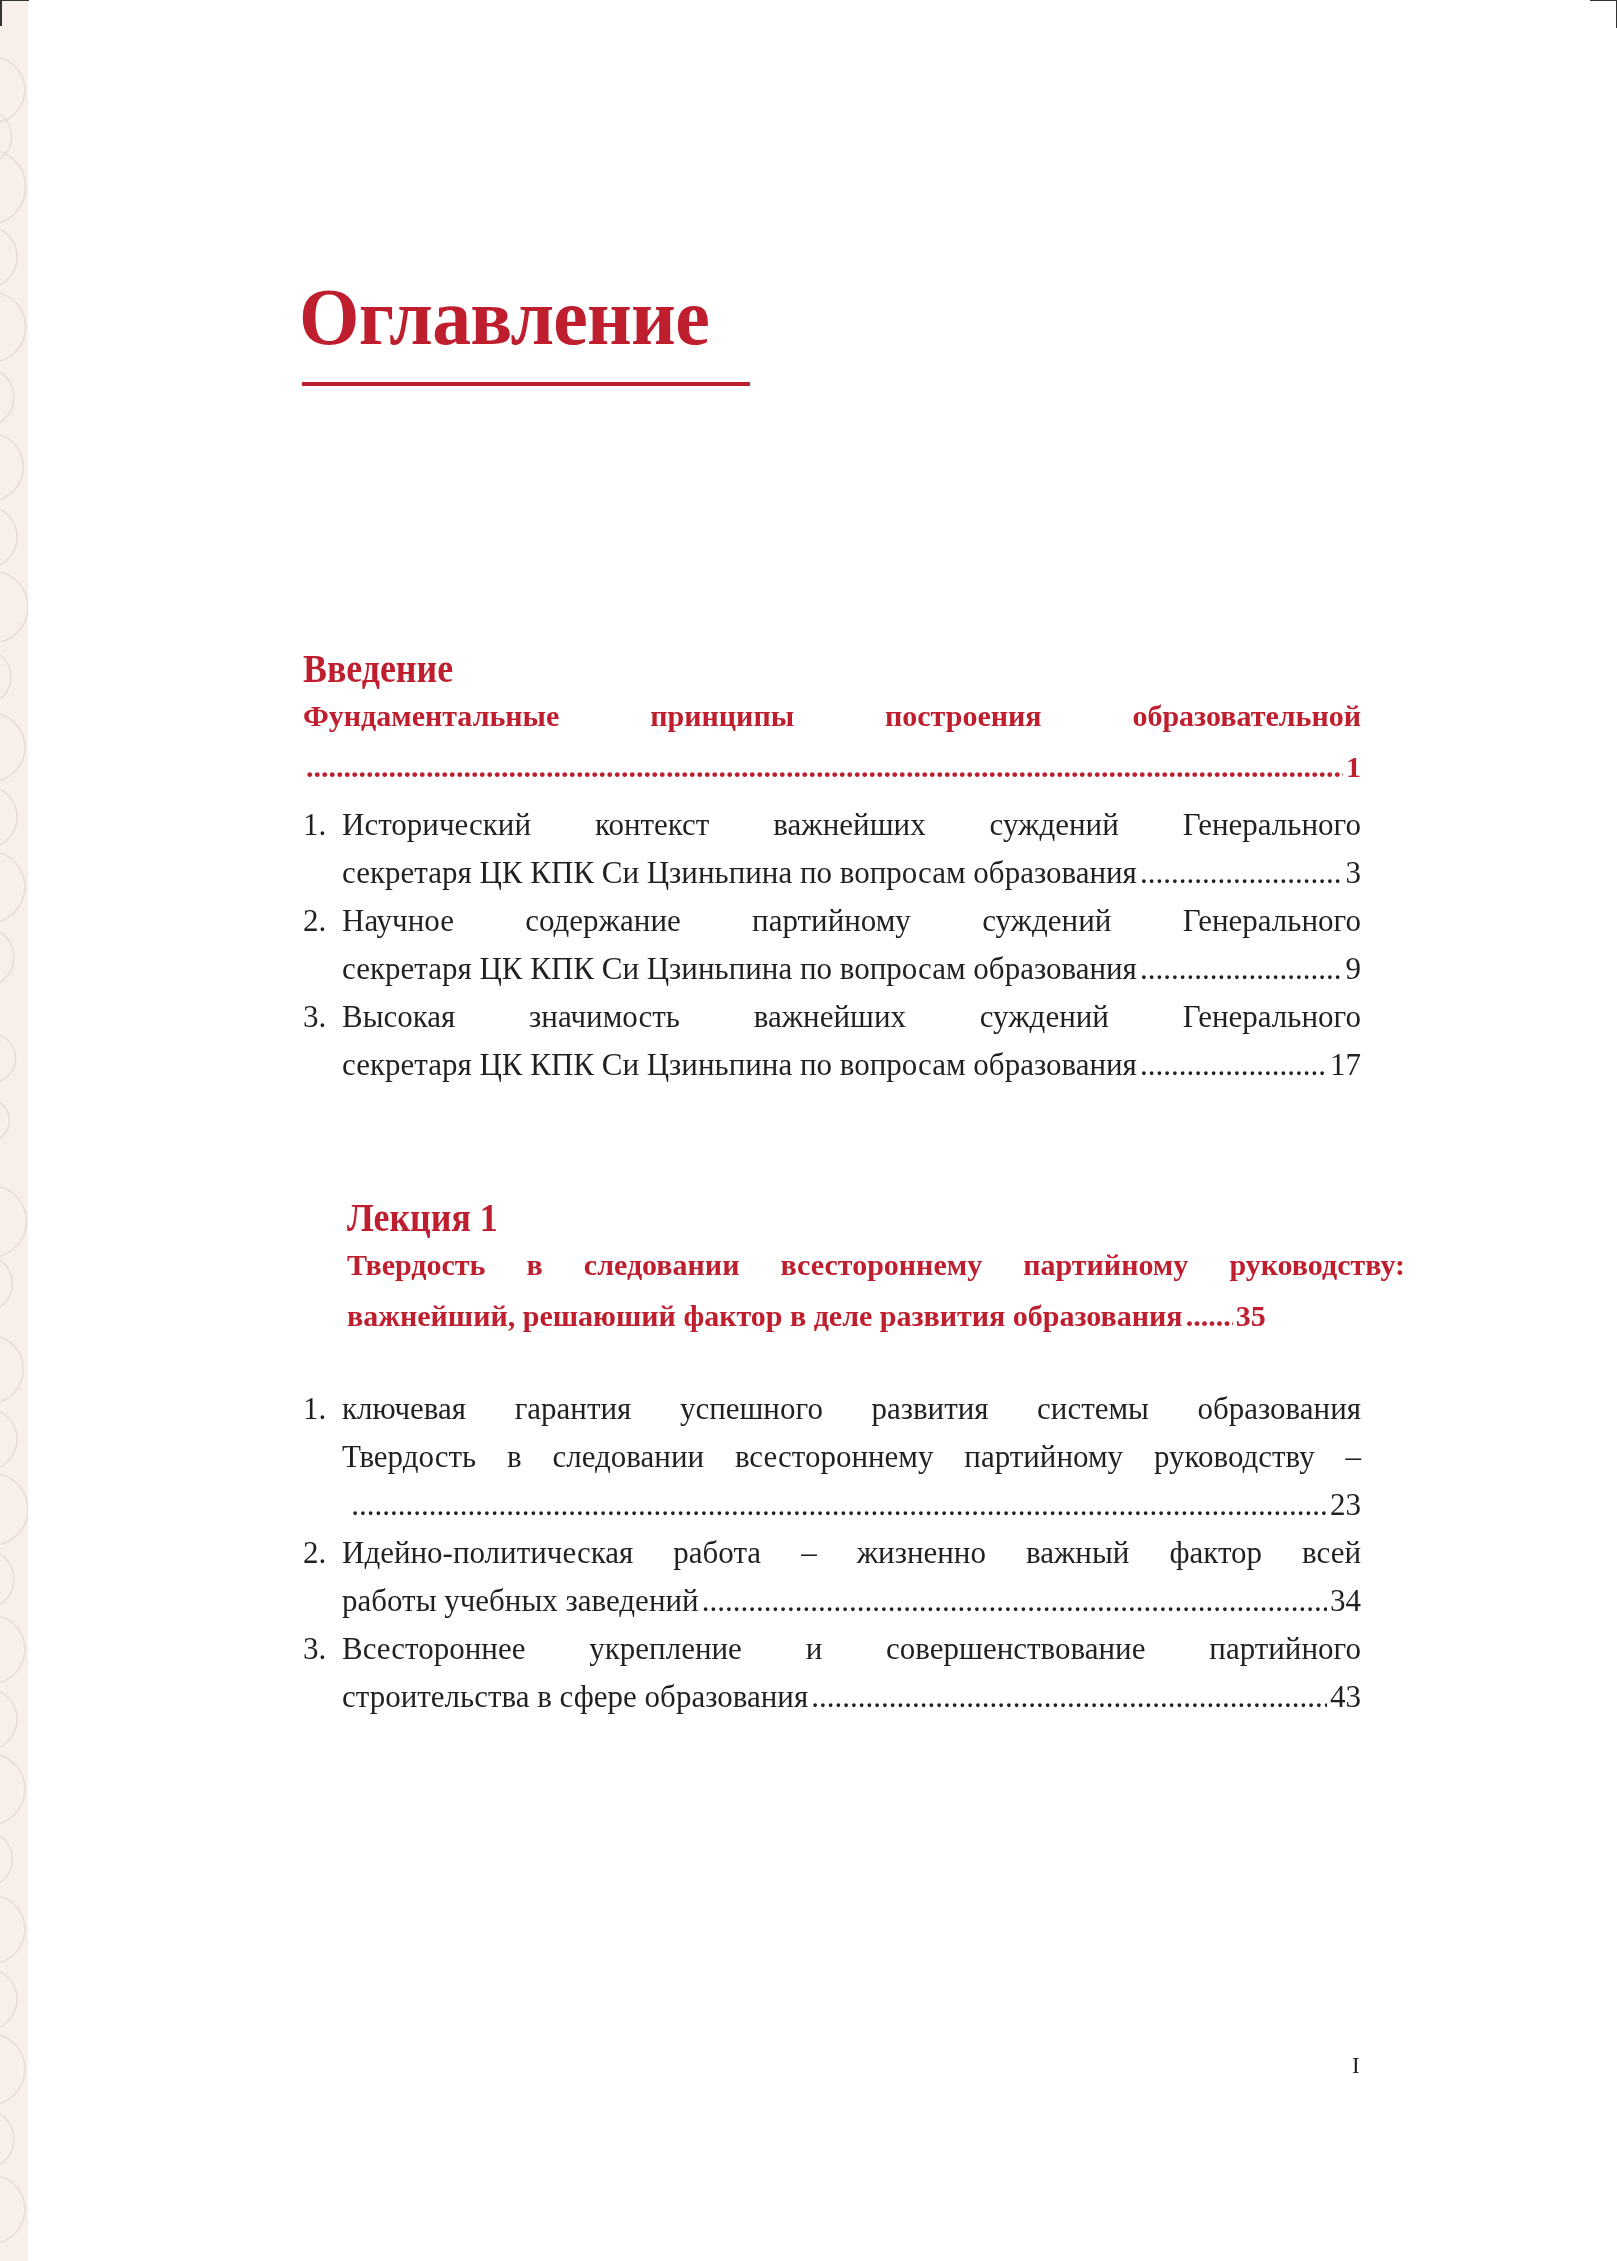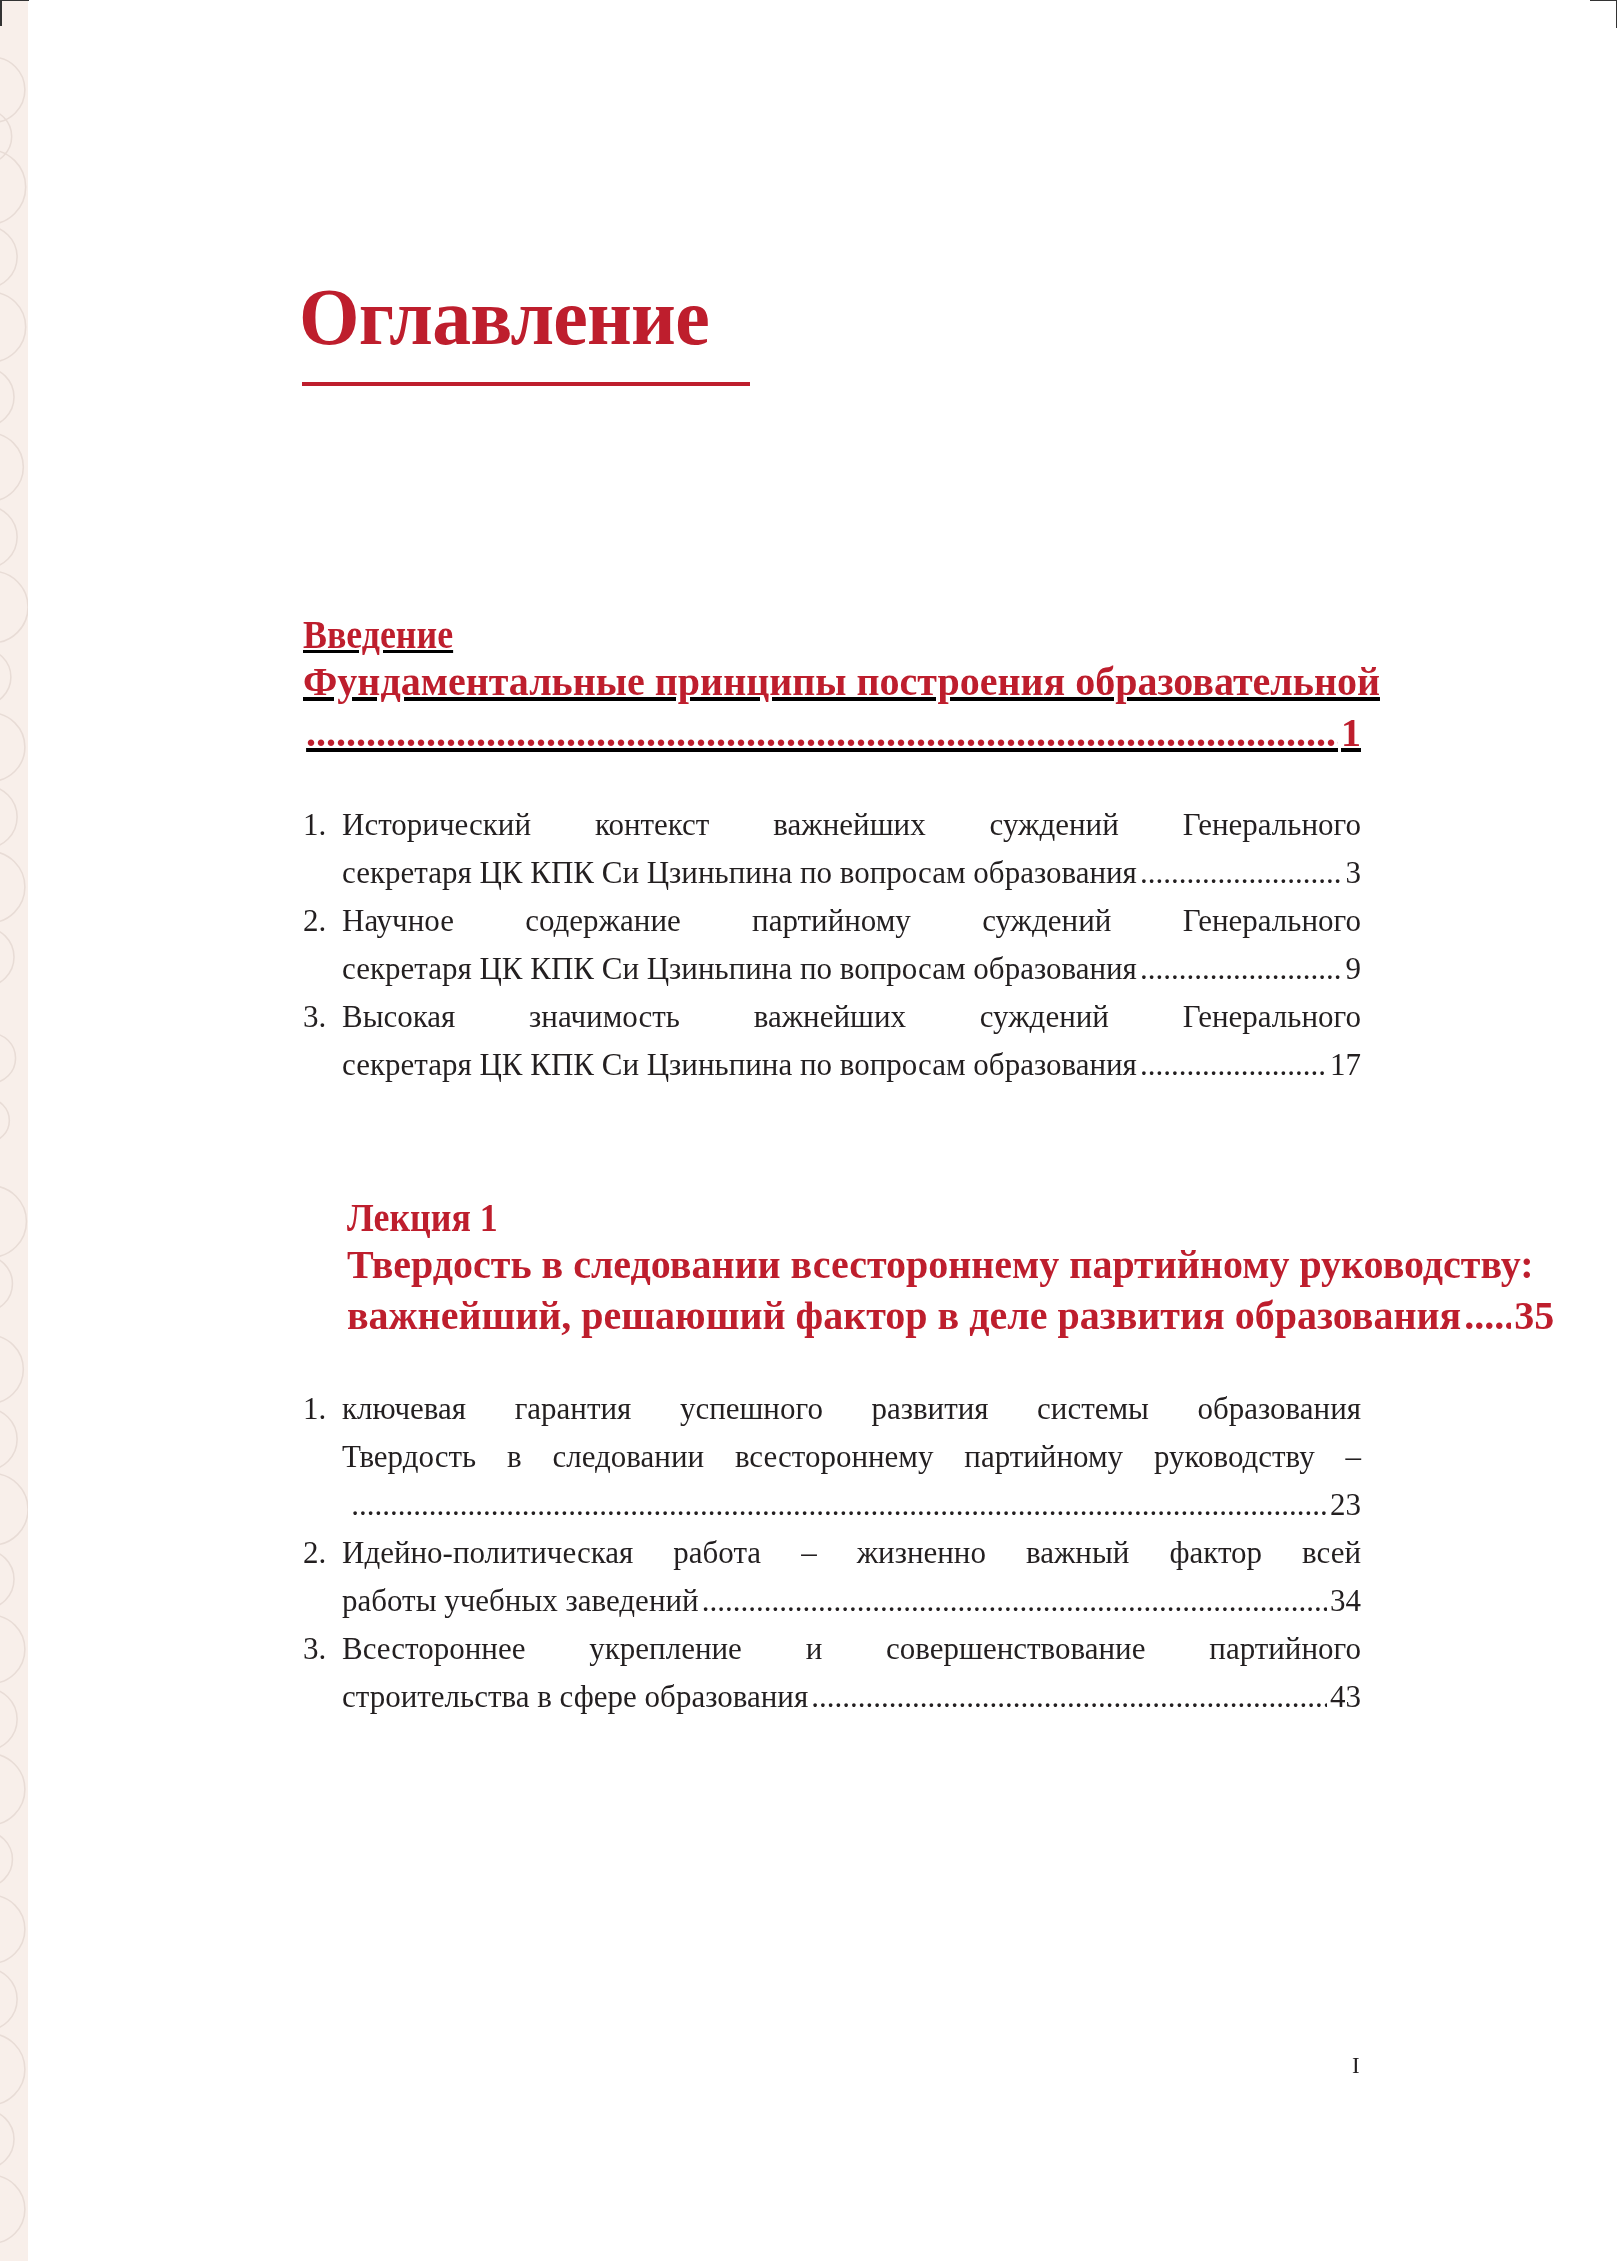--- a/index.html
+++ b/index.html
@@ -77,21 +77,21 @@
     color: #be1e2d;
     font-size: 39px;
     line-height: 1;
     margin: 0;
     transform: scaleX(0.92);
     transform-origin: left center;
   }
   .section-subtitle {
     font-weight: bold;
     color: #be1e2d;
-    font-size: 40px;
+    font-size: 30px;
     line-height: 51px;
     margin: 0;
     text-align: justify;
     text-align-last: justify;
   }
   .section-subtitle .line {
     display: flex;
     align-items: baseline;
     white-space: nowrap;
   }
@@ -191,21 +191,21 @@
       <circle cx="-12" cy="2840" r="44"></circle>
     </g>
   </svg>
 </div>
 <div class="crop-mark crop-tl"></div>
 <div class="crop-mark crop-tr"></div>
 
 <h1 class="toc-title">Оглавление</h1>
 <div class="toc-underline"></div>
 
-<div class="section" style="top: 615px; text-decoration: underline;">
+<div class="section" style="top: 649px;">
   <h2 class="section-heading">Введение</h2>
   <div class="section-subtitle" style="margin-top: 1.6px;">
     <div class="line justify" style="display:block;text-align:justify;text-align-last:justify;">
       <span>Фундаментальные принципы построения образовательной</span>
     </div>
     <div class="line">
       <span class="leader"></span>
       <span class="page-num">1</span>
     </div>
   </div>

